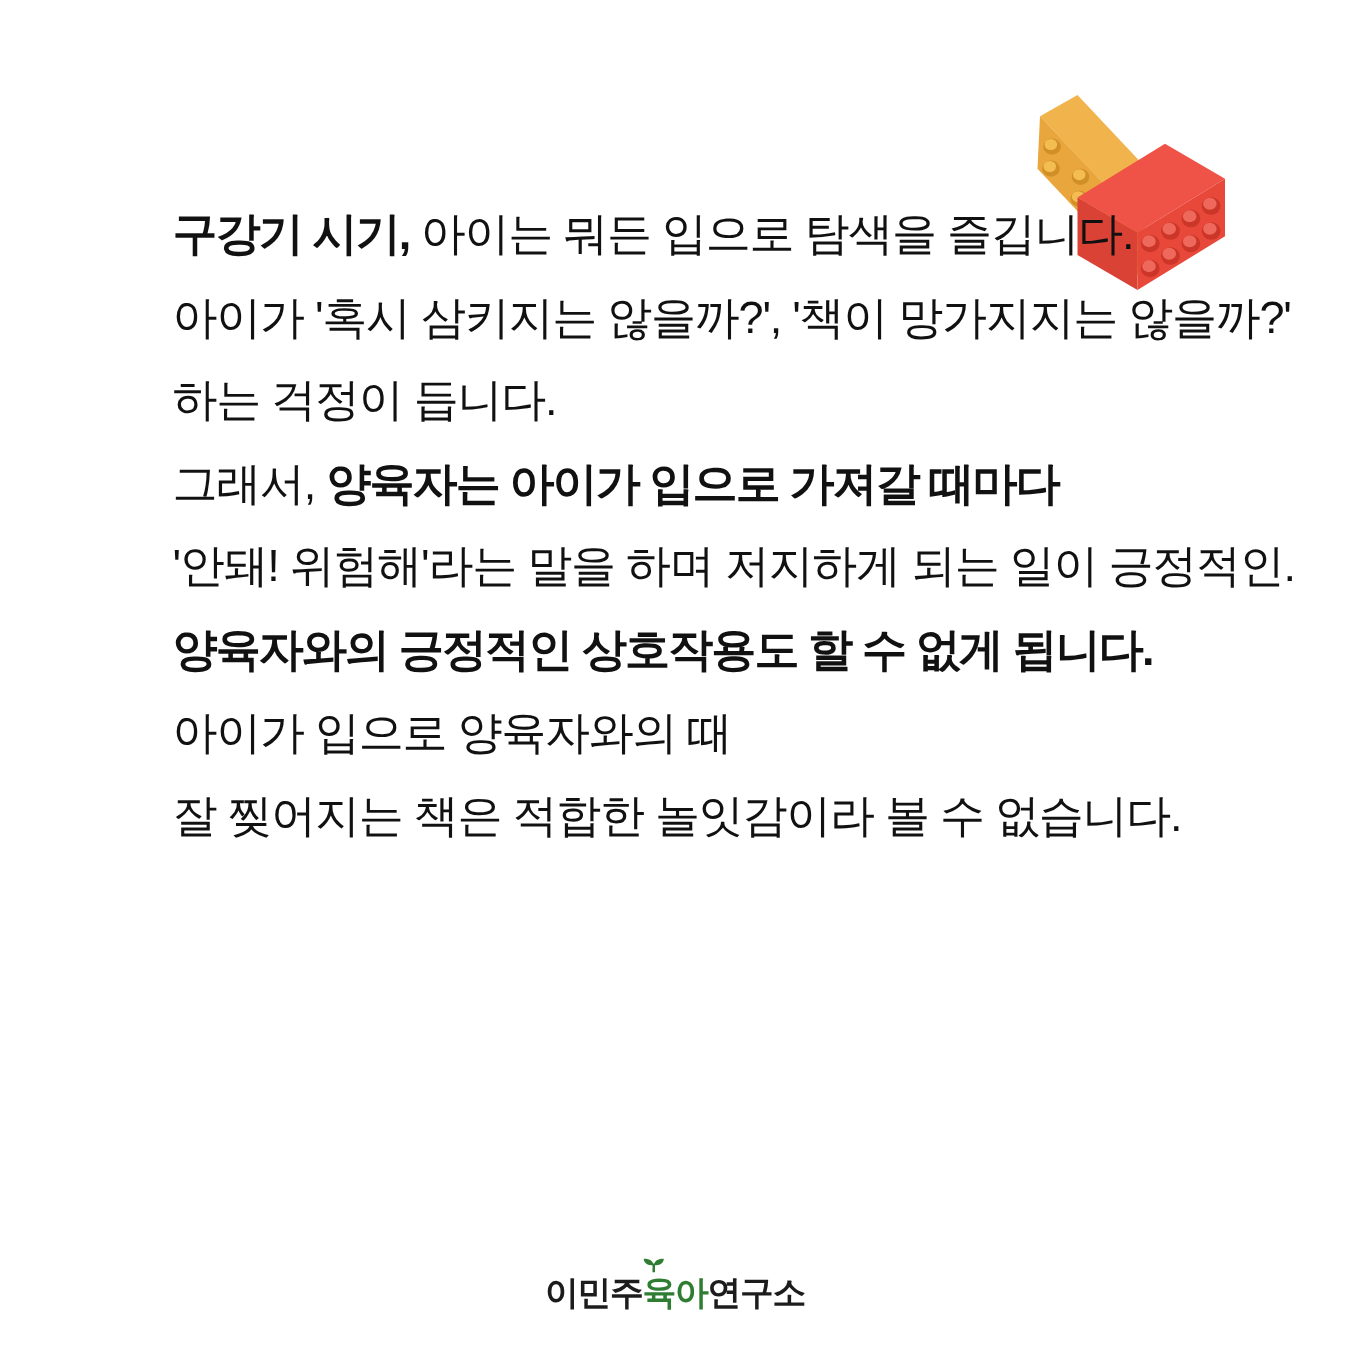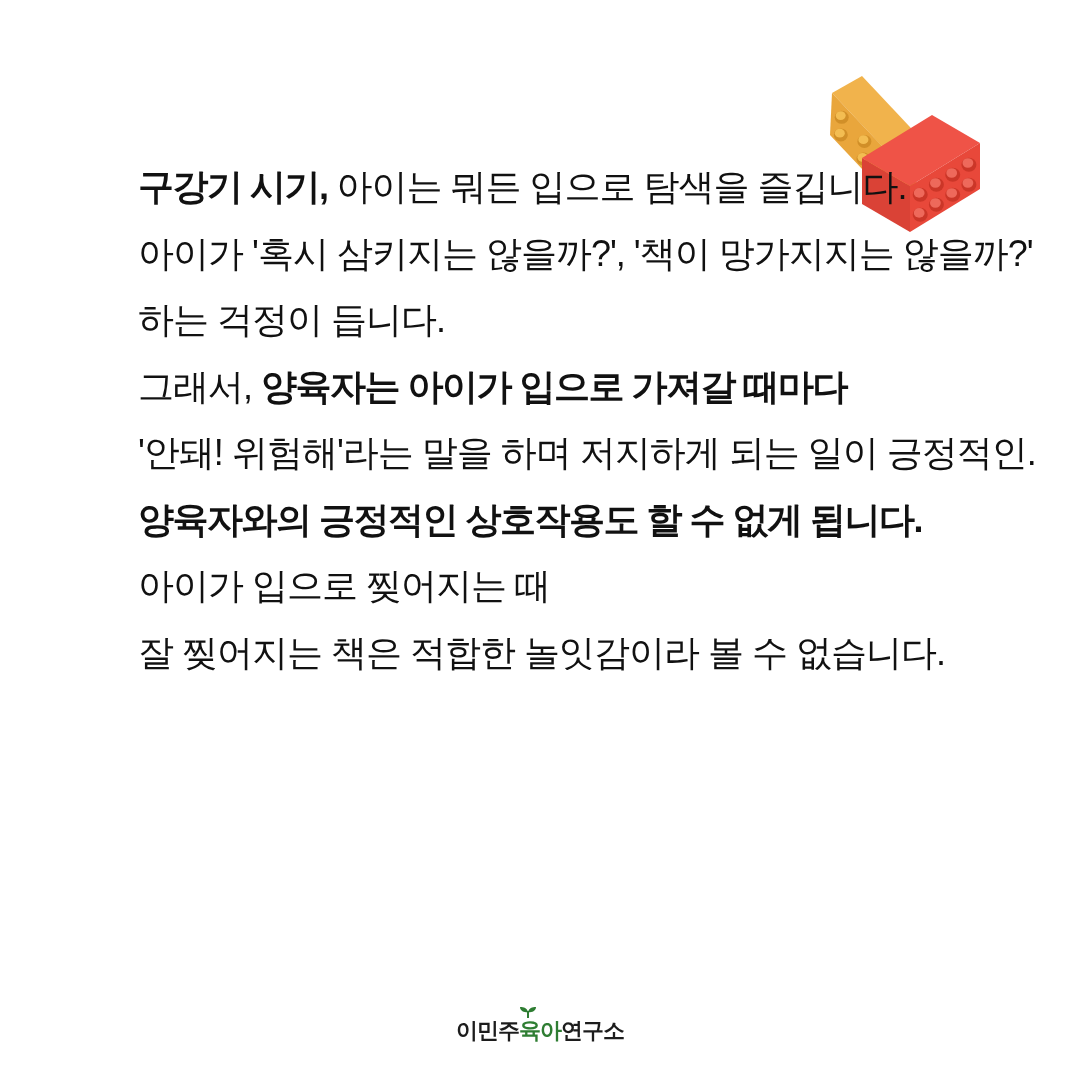--- a/index.html
+++ b/index.html
@@ -51,21 +51,21 @@
     height: 172px;
   }
 
   
   .logo {
     position: absolute;
     left: 0;
     top: 1016px;
     width: 1080px;
     text-align: center;
-    font-size: 22px;
+    font-size: 27px;
     font-weight: 800;
     letter-spacing: -1px;
     color: #1c1c1c;
   }
   .logo .green {
     color: var(--logo-green, #2e7d32);
   }
   .sprout-host {
     position: relative;
     display: inline-block;
@@ -131,21 +131,21 @@
     </g>
   </svg>
 
   <div class="text-block" id="text-block">
       <div class="line"><span class="b">구강기 시기,</span><span> 아이는 뭐든 입으로 탐색을 즐깁니다.</span></div>
       <div class="line"><span>아이가 '혹시 삼키지는 않을까?', '책이 망가지지는 않을까?'</span></div>
       <div class="line"><span>하는 걱정이 듭니다.</span></div>
       <div class="line"><span>그래서, </span><span class="b">양육자는 아이가 입으로 가져갈 때마다</span></div>
       <div class="line"><span>'안돼! 위험해'라는 말을 하며 저지하게 되는 일이 긍정적인.</span></div>
       <div class="line"><span class="b">양육자와의 긍정적인 상호작용도 할 수 없게 됩니다.</span></div>
-      <div class="line"><span>아이가 입으로 찢어지는 때</span></div>
+      <div class="line"><span>아이가 입으로 양육자와의 때</span></div>
       <div class="line"><span>잘 찢어지는 책은 적합한 놀잇감이라 볼 수 없습니다.</span></div>
     </div>
 
   <div class="logo">
     <span>이민주</span><span class="green sprout-host"><svg class="sprout" viewBox="0 0 18 12" aria-hidden="true">
           <path d="M9 12 L9 5" stroke="var(--logo-green)" stroke-width="2" fill="none"></path>
           <path d="M9 6 C4 7, 1 4, 1 1 C5 1, 8 2, 9 6 Z" fill="var(--logo-green)"></path>
           <path d="M9 6 C14 7, 17 4, 17 1 C13 1, 10 2, 9 6 Z" fill="var(--logo-green)"></path>
         </svg><span>육아</span></span><span>연구소</span>
   </div>

